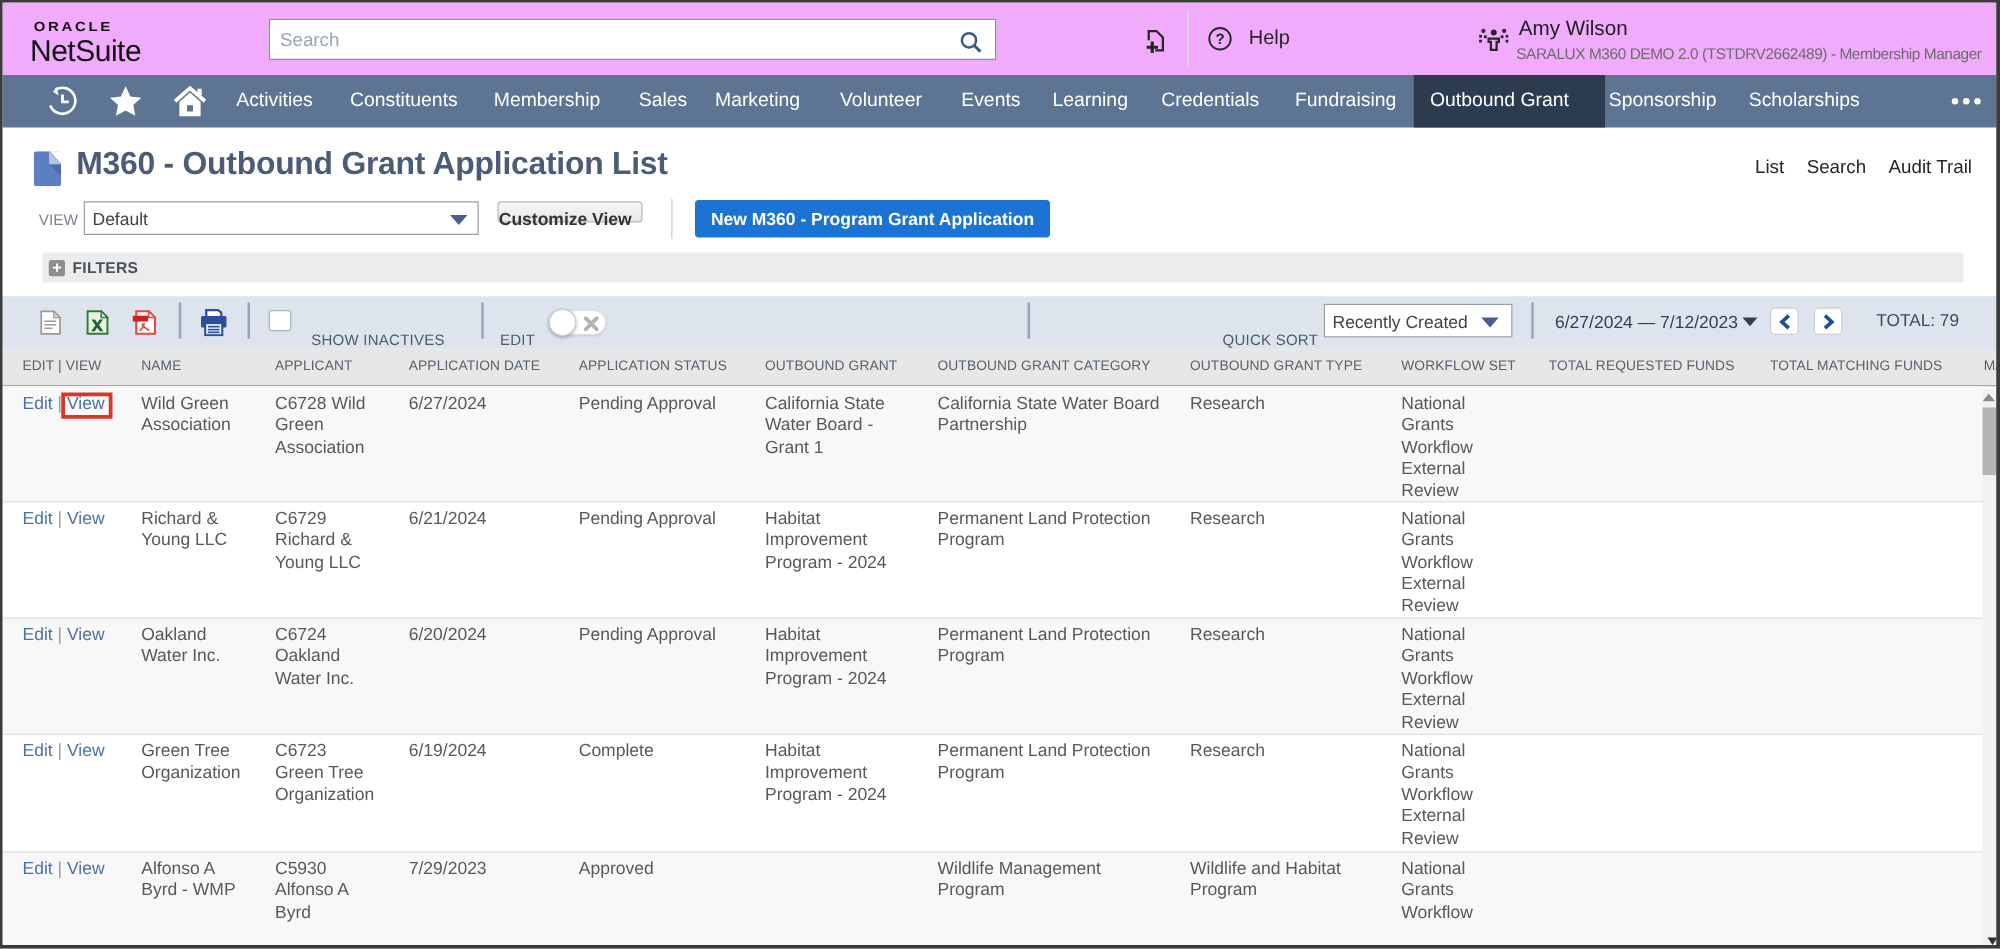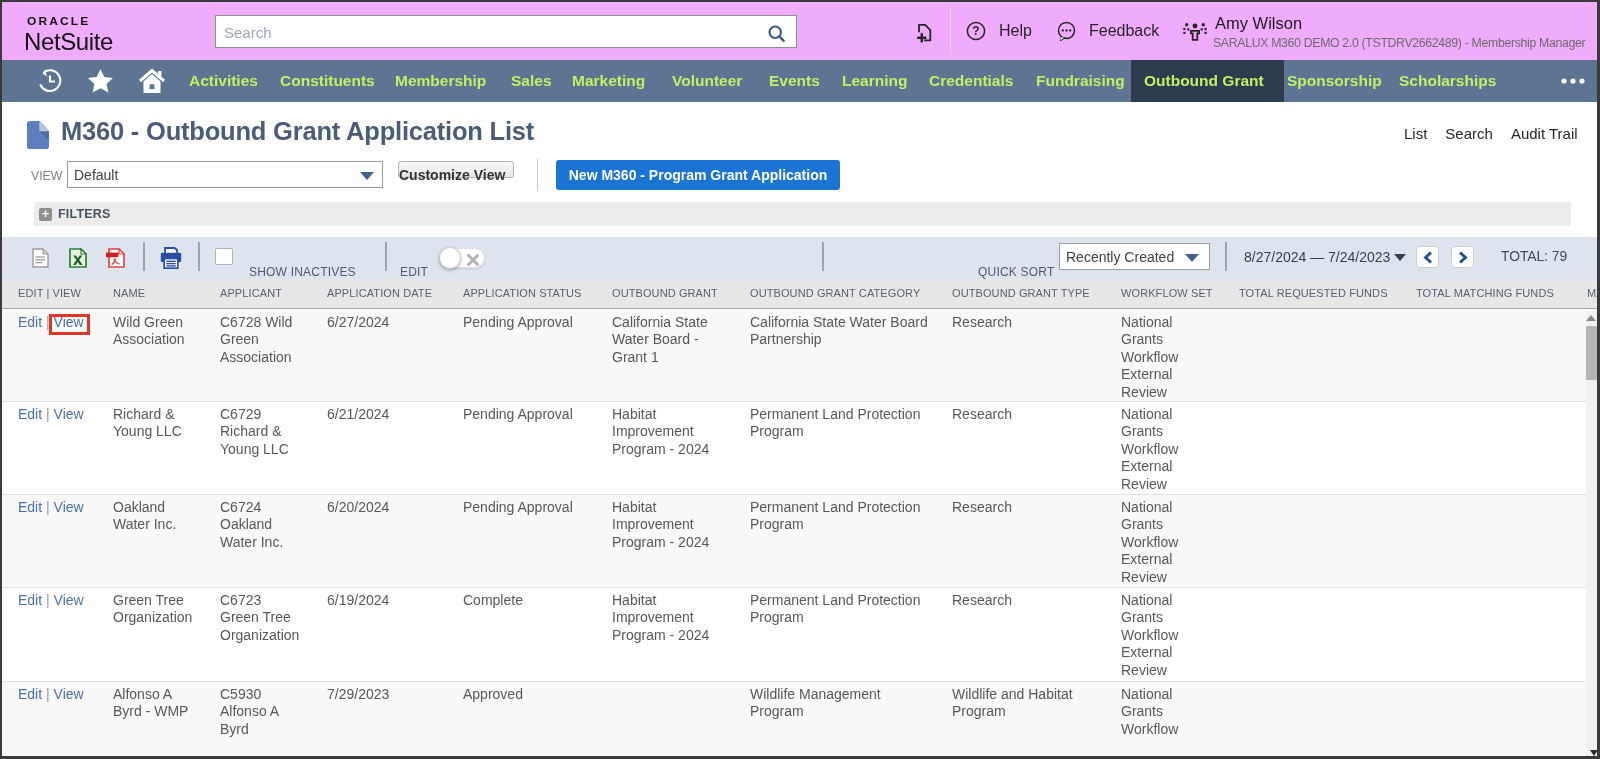--- a/index.html
+++ b/index.html
@@ -22,22 +22,22 @@
   #searchbox .ph { position:absolute; left:8px; top:8px; font-size:15px; color:#9aa7b8; }
   #searchbox svg { position:absolute; right:9px; top:8px; }
   .hdivider { position:absolute; top:6px; height:46px; width:1px; background:#dcdcdc; }
   .hicon-row { position:absolute; top:0; height:58px; display:flex; align-items:center; color:#262626; }
   .hlabel { font-size:16px; color:#262626; }
   .amy { position:absolute; left:1213px; top:12px; font-size:16.5px; color:#1c1c1c; }
   .amysub { position:absolute; left:1211px; top:34px; font-size:12.3px; white-space:nowrap; letter-spacing:-0.33px; color:#6b6b6b;}
 
   
   #nav { position:absolute; left:2px; top:60px; width:1595px; height:41.5px; background:#5d7493; }
-  #nav .navitem { position:absolute; top:0; height:46px; line-height:41.5px; color:#bef264;
-    font-size:15.5px; font-weight:bold; white-space:nowrap; }
+  #nav .navitem { position:absolute; top:0; height:46px; line-height:41.5px; color:#ffffff;
+    font-size:15.5px; font-weight:normal; white-space:nowrap; }
   #nav .activebg { position:absolute; left:1129px; top:0; width:153px; height:41.5px; background:#2c3b4d; }
   #nav .navicon { position:absolute; top:0; height:41.5px; display:flex; align-items:center; }
 
   
   #title { position:absolute; left:61px; top:117px; font-size:25.5px; font-weight:bold; color:#4a5c77; letter-spacing:-0.2px;}
   #docicon { position:absolute; left:27px; top:120.5px; }
   #toplinks { position:absolute; top:125px; left:1404px; font-size:15px; color:#262626; }
   #toplinks span { margin-right:0; }
 
   
@@ -130,31 +130,20 @@
   <div class="hdivider" style="left:948px"></div>
 
   <div class="hicon-row" style="left:964px">
     <svg width="20" height="20" viewBox="0 0 20 20">
         <circle cx="10" cy="10" r="8.6" fill="none" stroke="#262626" stroke-width="1.5"></circle>
         <text x="10" y="14.4" text-anchor="middle" font-size="12" font-weight="bold" fill="#262626" font-family="Liberation Sans">?</text>
       </svg>
     <div class="hlabel" style="margin-left:13px">Help</div>
   </div>
 
-  <div class="hicon-row" style="left:1054px">
-    <svg width="21" height="21" viewBox="0 0 21 21">
-        <circle cx="10.5" cy="9.5" r="8" fill="none" stroke="#262626" stroke-width="1.5"></circle>
-        <path d="M5.5 15.5 L4.3 20 l5 -3.2" fill="#262626" stroke="#262626" stroke-width="0.8"></path>
-        <path d="M5.2 16 l-0.8 3.2 3.6 -2.2 z" fill="#fff" stroke="none"></path>
-        <circle cx="6.8" cy="9.5" r="1.15" fill="#262626"></circle>
-        <circle cx="10.5" cy="9.5" r="1.15" fill="#262626"></circle>
-        <circle cx="14.2" cy="9.5" r="1.15" fill="#262626"></circle>
-      </svg>
-    <div class="hlabel" style="margin-left:12px">Feedback</div>
-  </div>
 
   <svg class="abs" style="left:1181px;top:19px" width="24" height="22" viewBox="0 0 24 22">
     <g fill="#262626">
       <circle cx="12" cy="5" r="2.4"></circle>
       <path d="M7.9 9.8 h8.2 v2.6 h-1.8 v6.4 h-4.6 v-6.4 h-1.8 z" fill="none" stroke="#262626" stroke-width="1.8"></path>
       <circle cx="3.7" cy="3.7" r="1.7"></circle>
         <rect x="0.3" y="6.9" width="2.2" height="2.2"></rect>
         <rect x="0.3" y="10.8" width="2.2" height="2.2"></rect>
         <rect x="4.2" y="7.3" width="2.2" height="2.2"></rect>
       <circle cx="20.3" cy="3.7" r="1.7"></circle>
@@ -286,21 +275,21 @@
           </g>
         </svg></div>
     </div>
   <div class="tdiv" style="left:820px"></div>
   <div class="tlabel" style="left:976px;top:16px">QUICK SORT</div>
   <div class="select" id="qsel">
       <div class="txt">Recently Created</div>
       <div class="tri"></div>
     </div>
   <div class="tdiv" style="left:1223px"></div>
-  <div class="daterange">8/27/2024 — 7/24/2023</div>
+  <div class="daterange">6/27/2024 — 7/12/2023</div>
   <div class="dtri"></div>
   <div class="pager" style="left:1414px">
       <svg width="10" height="13" viewBox="0 0 10 13">
         <polyline points="8,1.5 2.5,6.5 8,11.5" fill="none" stroke="#1f4f93" stroke-width="2.9"></polyline>
       </svg>
     </div>
   <div class="pager" style="left:1449px">
       <svg width="10" height="13" viewBox="0 0 10 13">
         <polyline points="2,1.5 7.5,6.5 2,11.5" fill="none" stroke="#1f4f93" stroke-width="2.9"></polyline>
       </svg>

